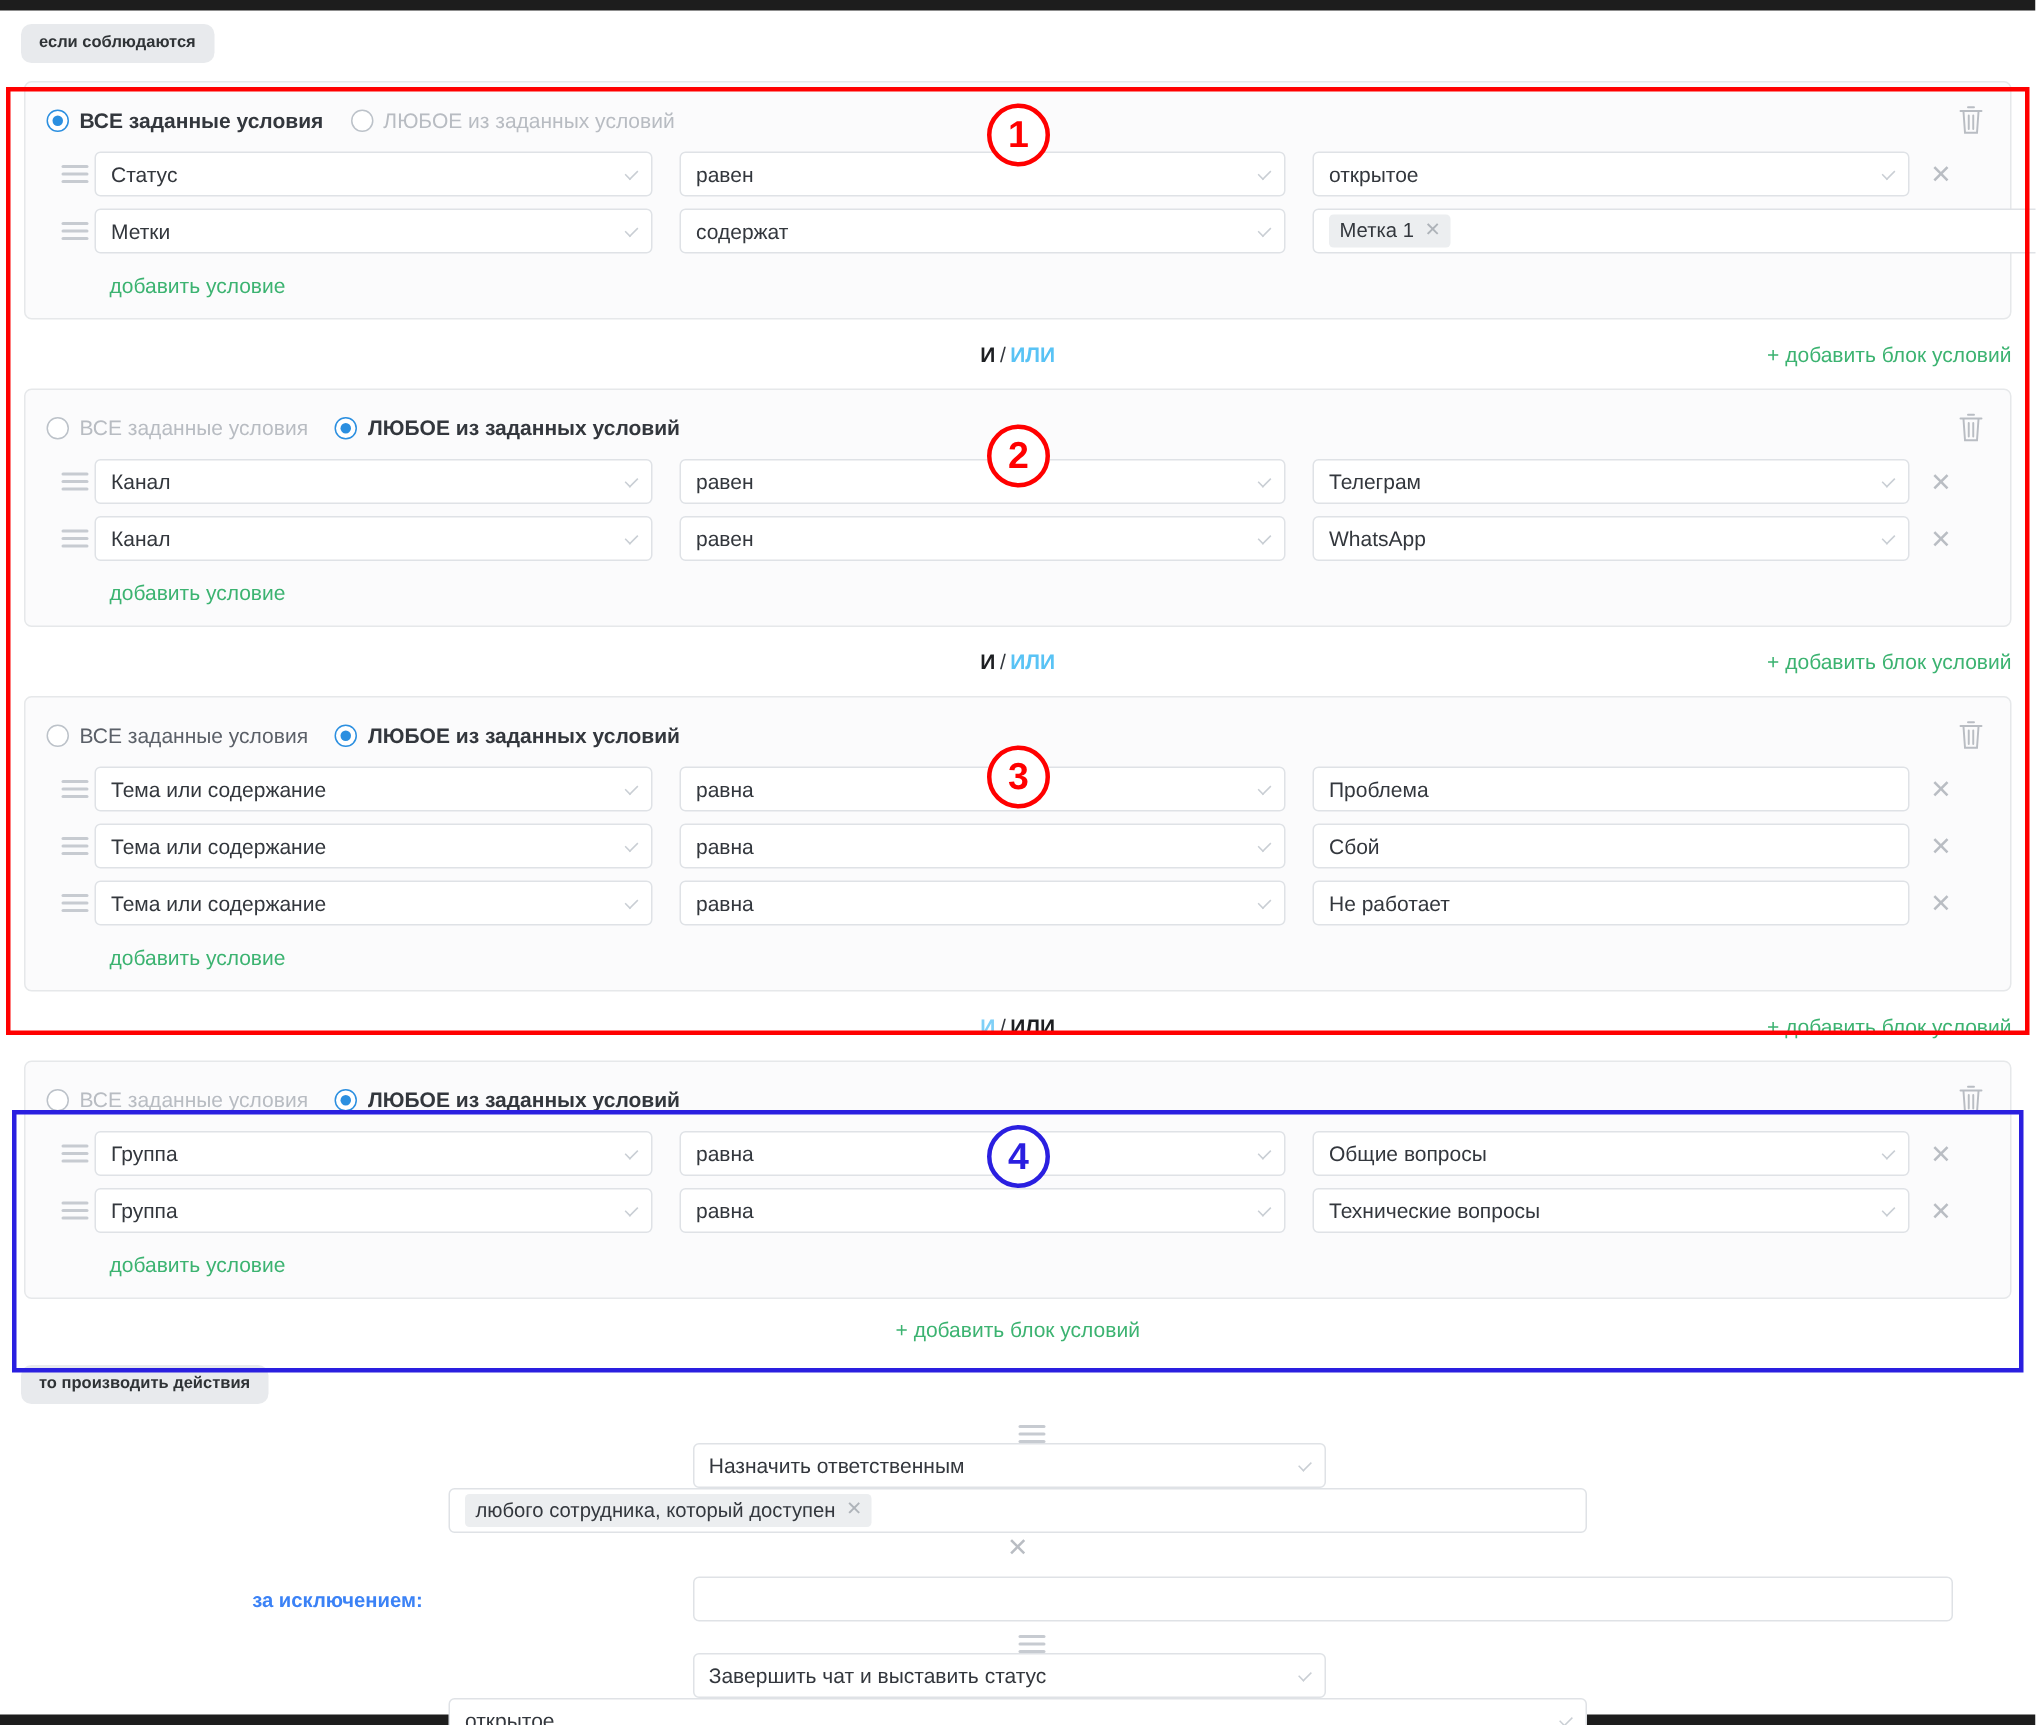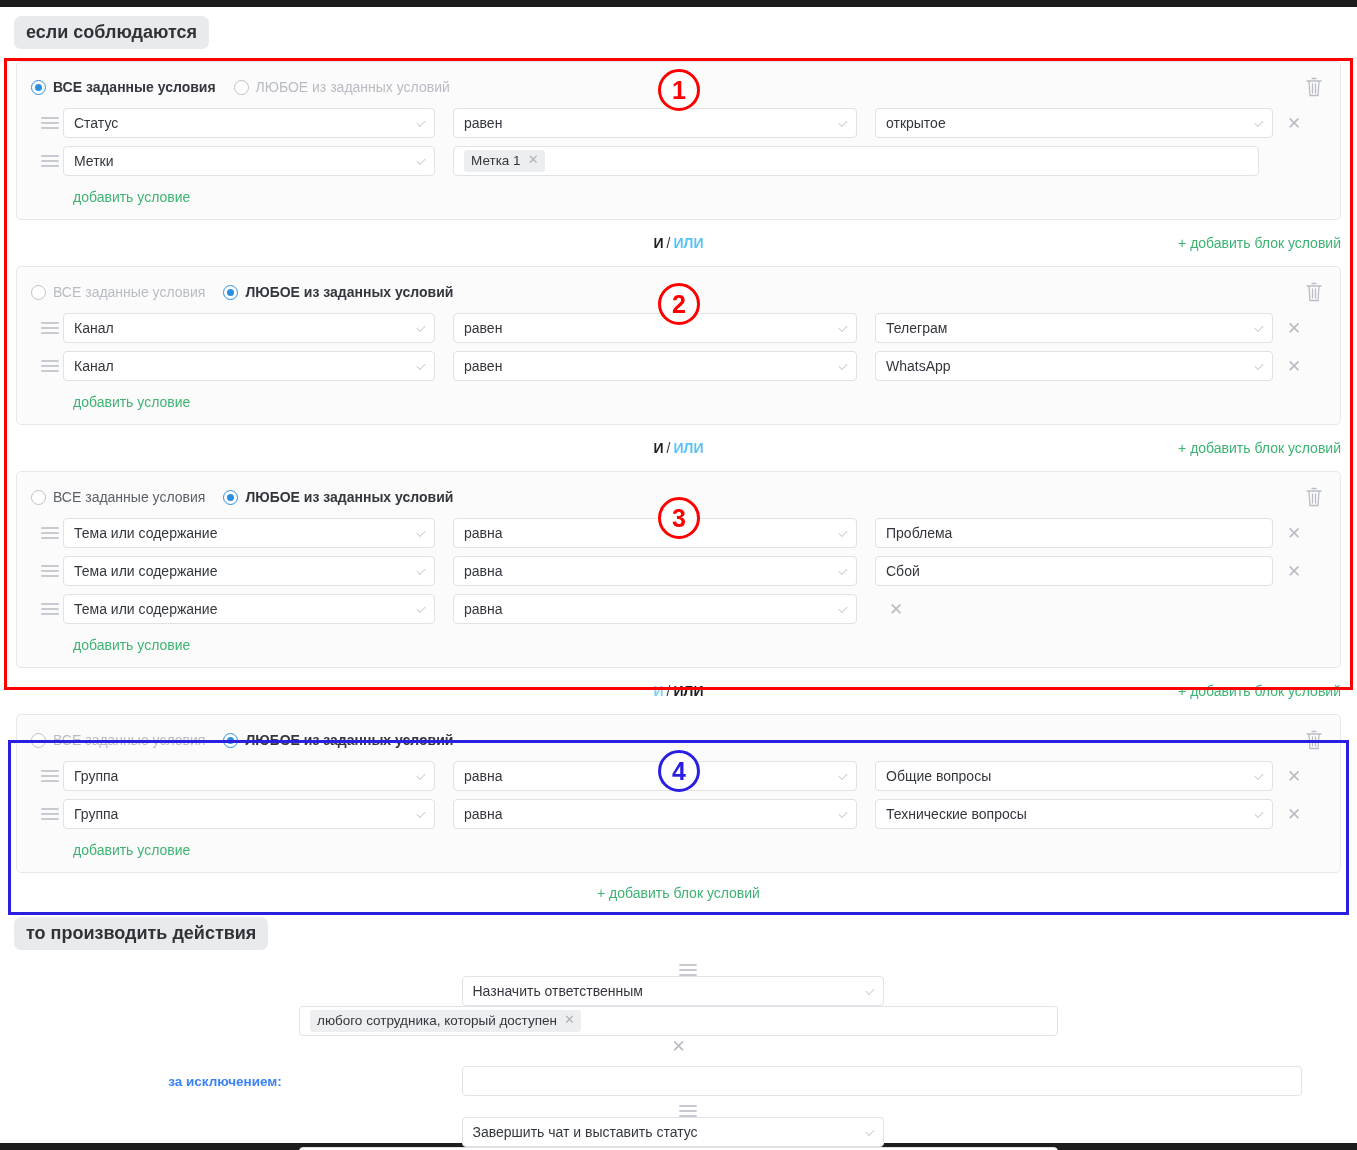--- a/index.html
+++ b/index.html
@@ -22,21 +22,21 @@
   }
   .edge-strip.top { top: 0; }
   .edge-strip.bottom { bottom: 0; }
 
   
   .pill {
     display: inline-block;
     background: #e8eaed;
     color: #2f3336;
     font-weight: bold;
-    font-size: 18px;
+    font-size: 11px;
     border-radius: 7px;
     padding: 7px 12px 8px 12px;
     line-height: 1;
   }
   .pill-wrap { padding: 16px 0 0 14px; }
 
   
   .frame-red {
     position: absolute;
     left: 4px; top: 58px;
@@ -288,20 +288,24 @@
     <div class="row">
       <span class="handle">
           <i></i>
           <i></i>
           <i></i>
         </span>
       <div class="fld f-attr">
           <span>Метки</span>
           <span class="chev"></span>
         </div>
+      <div class="fld f-op">
+          <span>содержат</span>
+          <span class="chev"></span>
+        </div>
       <div class="fld" style="width:806px; flex:none;">
         <span class="chip">
           <span>Метка 1</span>
           <span class="cx">✕</span>
         </span>
       </div>
 
     </div>
 
     <span class="add-cond">добавить условие</span>
@@ -447,20 +451,23 @@
           <i></i>
         </span>
       <div class="fld f-attr">
           <span>Тема или содержание</span>
           <span class="chev"></span>
         </div>
       <div class="fld f-op">
           <span>равна</span>
           <span class="chev"></span>
         </div>
+      <div class="fld f-val">
+          <span>Не работает</span>
+        </div>
       <span class="row-x">✕</span>
     </div>
 
     <span class="add-cond">добавить условие</span>
   </div>
 
   <div class="sep">
     <span class="andor">
       <span class="a off">И</span><span class="slash">/</span><span class="o on">ИЛИ</span>
     </span>

